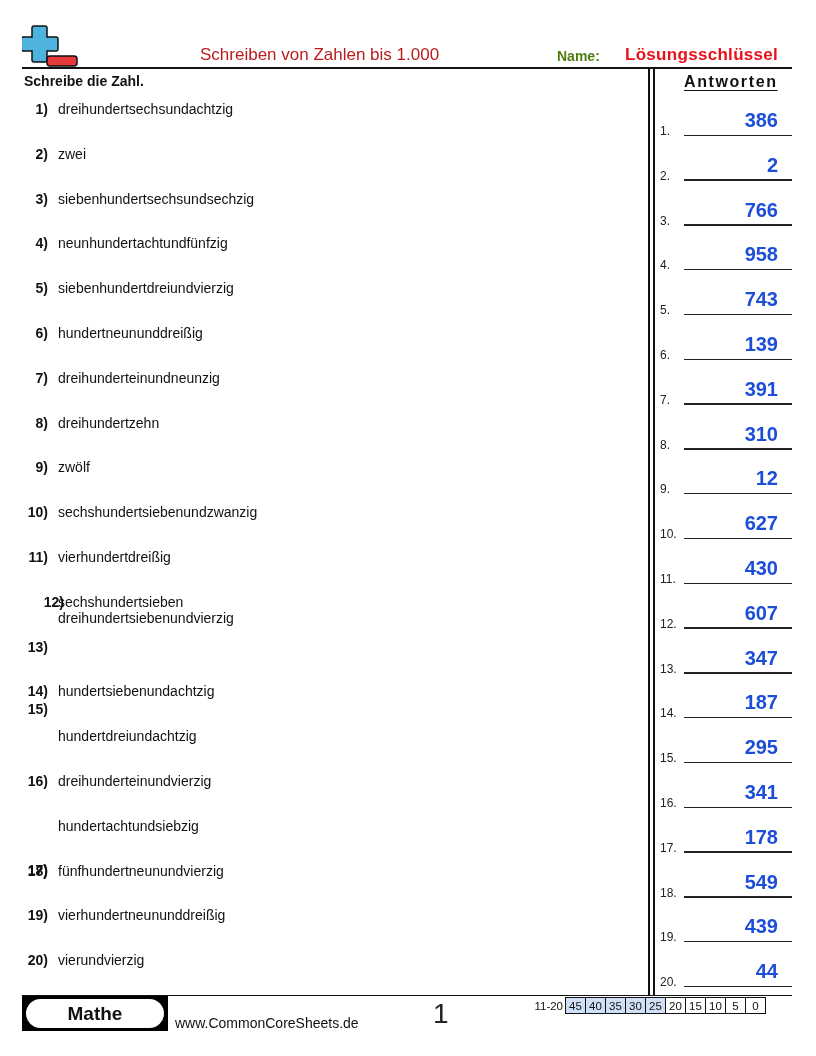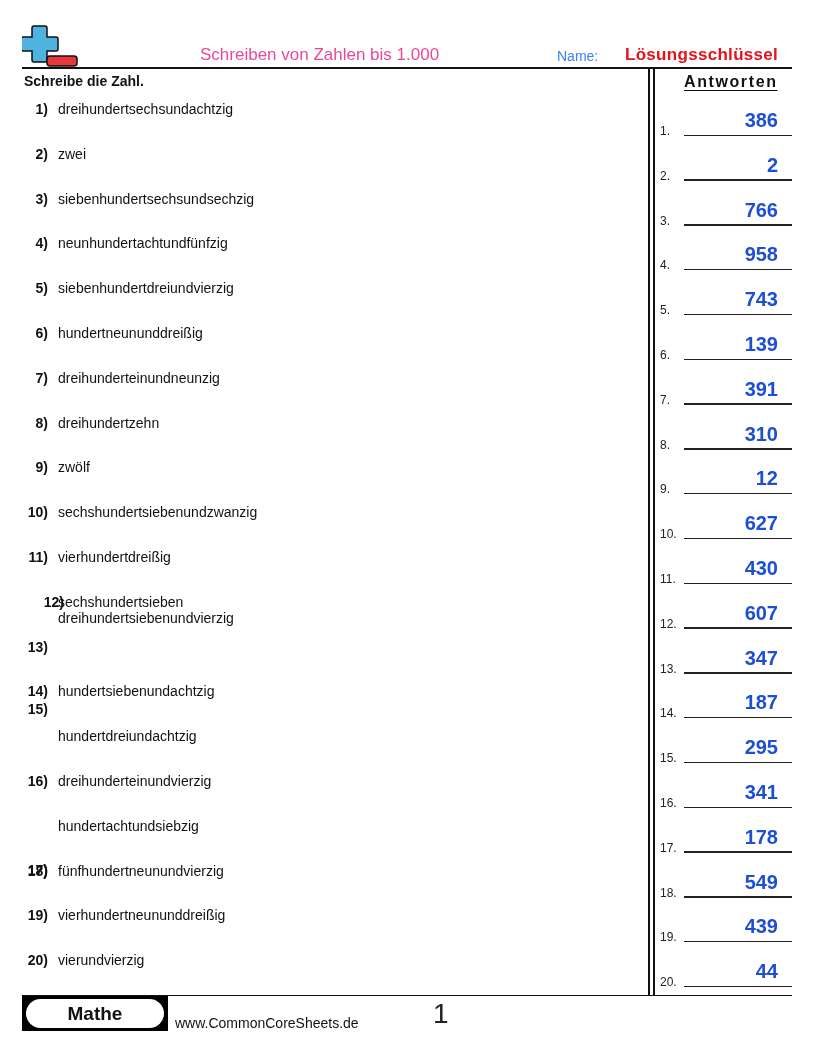--- a/index.html
+++ b/index.html
@@ -1,19 +1,19 @@
 <!DOCTYPE html>
 <html><head>
 <meta charset="utf-8">
 <style>
   html,body{margin:0;padding:0;background:#fff;}
   body{width:816px;height:1056px;position:relative;overflow:hidden;font-family:"Liberation Sans",sans-serif;color:#111;}
   .logo{position:absolute;left:22px;top:24px;width:58px;height:44px;}
-  .title{position:absolute;left:200px;top:45px;font-size:17px;color:#ec4899;}
-  .name-label{position:absolute;left:557px;top:48px;font-size:14px;color:#3b82f6;}
+  .title{position:absolute;left:200px;top:45px;font-size:17px;color:#b91c1c;}
+  .name-label{position:absolute;left:557px;top:48px;font-size:14px;color:#4d7c0f;font-weight:bold;}
   .name-value{position:absolute;left:625px;top:45px;font-size:17px;font-weight:bold;color:#e8101a;letter-spacing:0.3px;}
   .header-line{position:absolute;left:22px;top:67px;width:770px;height:2px;background:#111;}
   .vline1{position:absolute;left:648px;top:69px;width:2px;height:926px;background:#111;}
   .vline2{position:absolute;left:653px;top:69px;width:2px;height:926px;background:#111;}
   .instructions{position:absolute;left:24px;top:73px;font-size:14px;font-weight:bold;}
   .answers-title{position:absolute;left:684px;top:73px;font-size:16px;font-weight:bold;letter-spacing:1.6px;text-decoration:underline;text-underline-offset:3px;}
   .q-num{position:absolute;left:0;width:48px;text-align:right;font-weight:bold;font-size:14px;}
   .q-text{position:absolute;left:58px;font-size:14px;white-space:nowrap;}
   .ans-row{position:absolute;left:658px;width:134px;height:30px;}
   .ans-num{position:absolute;left:2px;bottom:0;font-size:12px;color:#222;}
@@ -193,14 +193,27 @@
   </div>
 
 <div class="footer-line"></div>
 <div class="brand-box"></div>
 <div class="brand-pill">Mathe</div>
 <div class="site">www.CommonCoreSheets.de</div>
 <div class="page-num">1</div>
 
 <table class="score">
   <tbody id="score-body">
+      <tr>
+        <td class="lbl">11-20</td>
+        <td class="hl">45</td>
+        <td class="hl">40</td>
+        <td class="hl">35</td>
+        <td class="hl">30</td>
+        <td class="hl">25</td>
+        <td>20</td>
+        <td>15</td>
+        <td>10</td>
+        <td>5</td>
+        <td>0</td>
+      </tr>
     </tbody>
 </table>
 
 </body></html>

